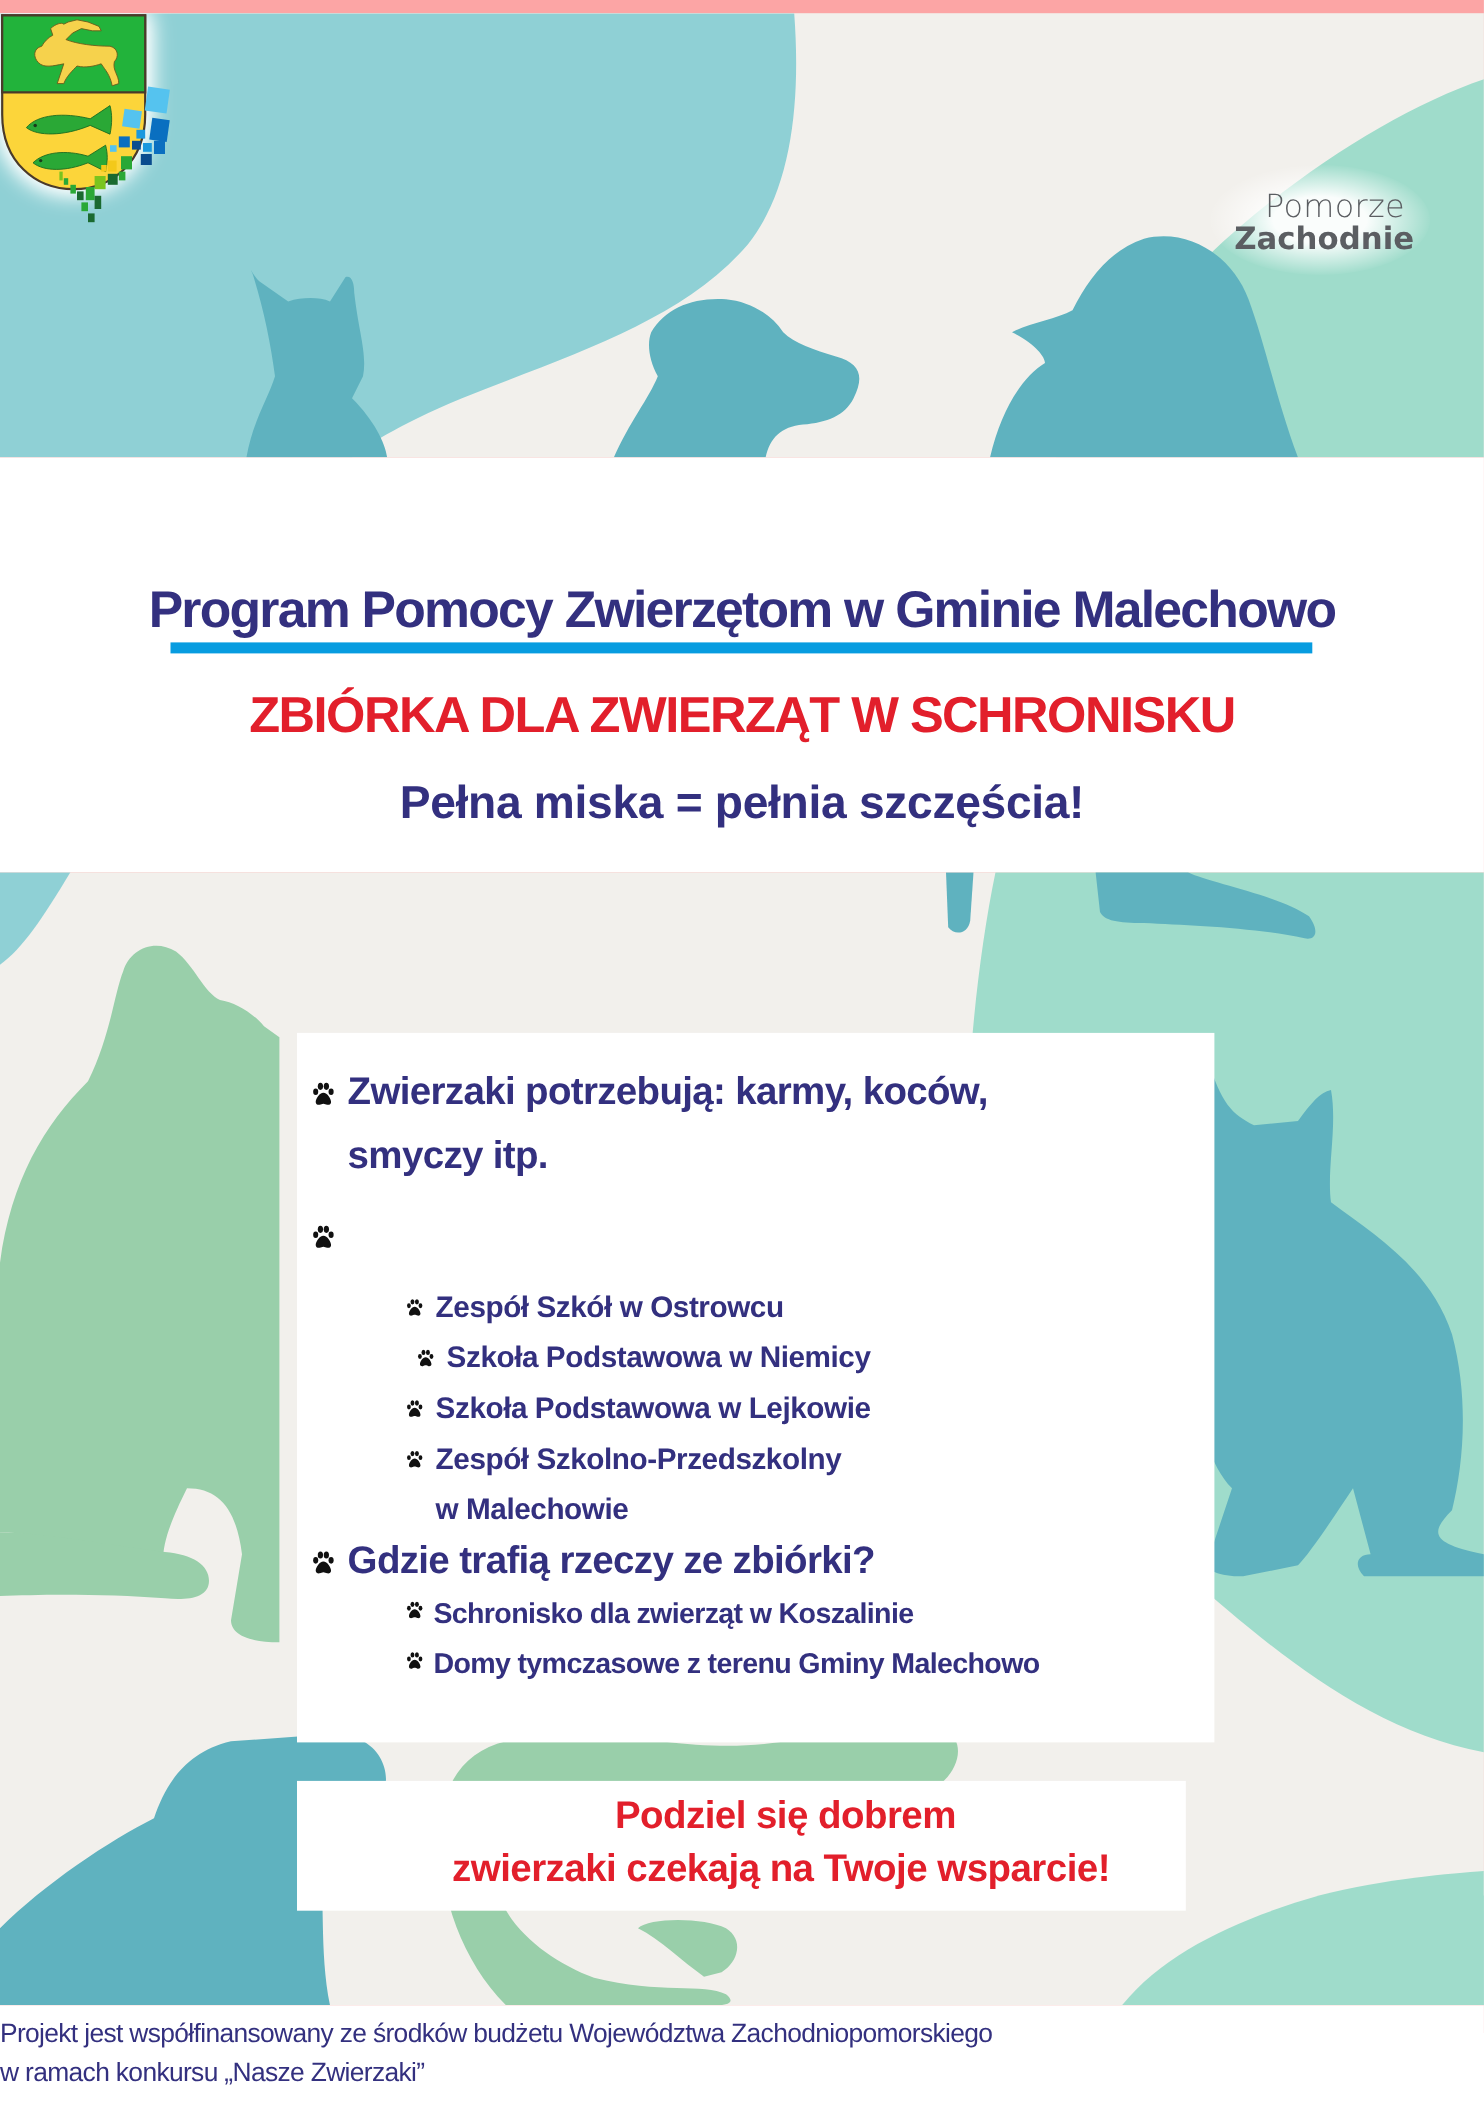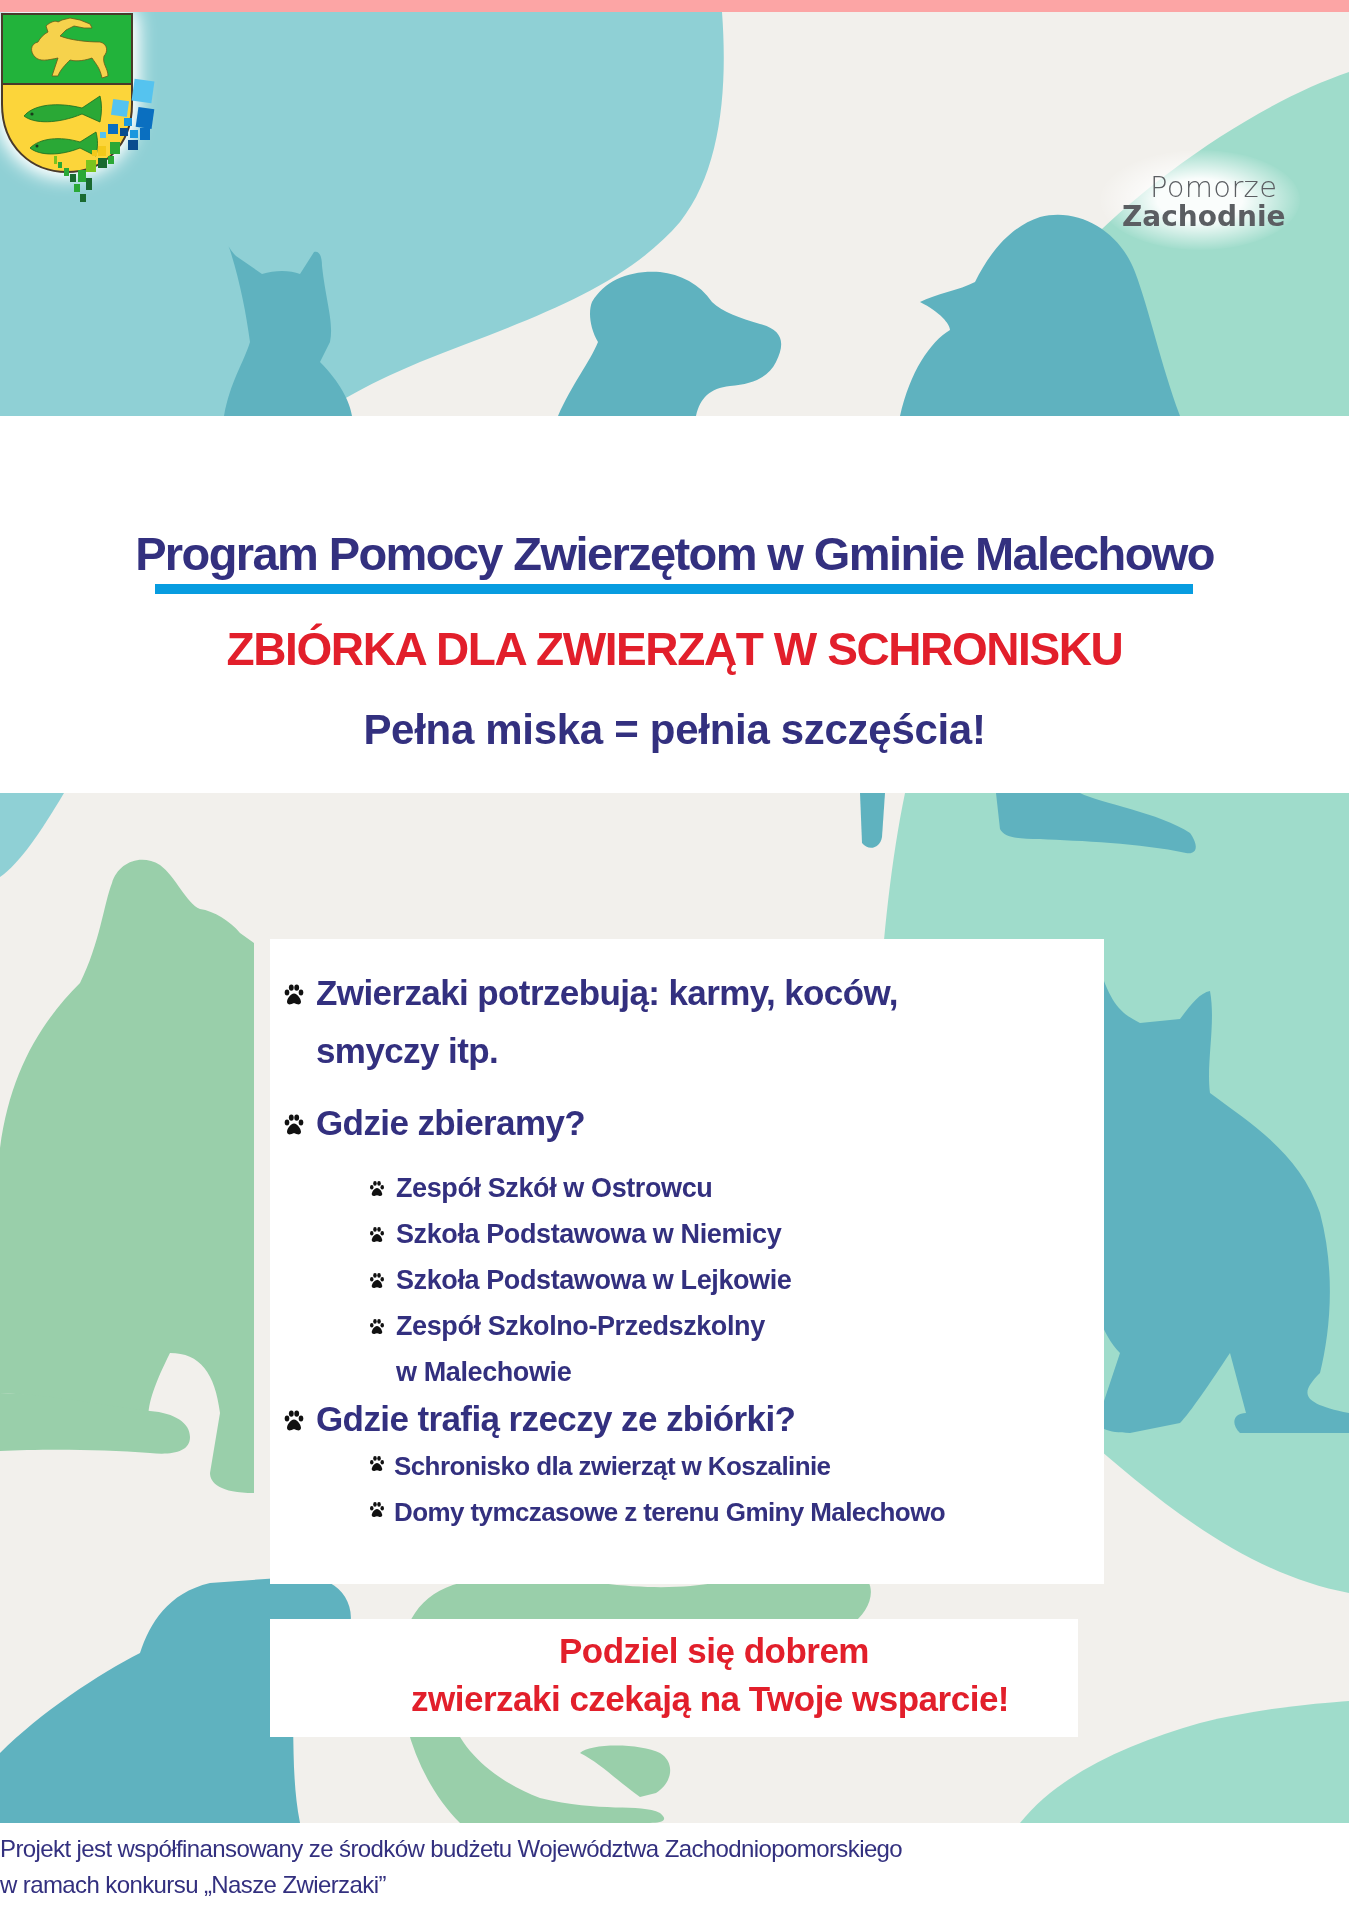--- a/index.html
+++ b/index.html
@@ -161,30 +161,29 @@
       <span>Zwierzaki potrzebują: karmy, koców,</span>
     </div>
     <div class="row main-item" style="left:46px; top:92px;">
       <span>smyczy itp.</span>
     </div>
 
     <div class="row main-item" style="left:12px; top:164px;">
       <svg class="paw" width="24" height="24" style="margin-top:10px; margin-right:10px;">
           <use href="#paw"></use>
         </svg>
-      <span>Gdzie zbieramy?</span>
     </div>
 
     <div class="row sub-item" style="left:98px; top:234px;">
       <svg class="paw" width="18" height="18" style="margin-top:7px; margin-right:10px;">
           <use href="#paw"></use>
         </svg>
       <span>Zespół Szkół w Ostrowcu</span>
     </div>
-    <div class="row sub-item" style="left:98px; top:280px;">
+    <div class="row sub-item" style="left:108px; top:280px;">
       <svg class="paw" width="18" height="18" style="margin-top:7px; margin-right:10px;">
           <use href="#paw"></use>
         </svg>
       <span>Szkoła Podstawowa w Niemicy</span>
     </div>
     <div class="row sub-item" style="left:98px; top:326px;">
       <svg class="paw" width="18" height="18" style="margin-top:7px; margin-right:10px;">
           <use href="#paw"></use>
         </svg>
       <span>Szkoła Podstawowa w Lejkowie</span>

